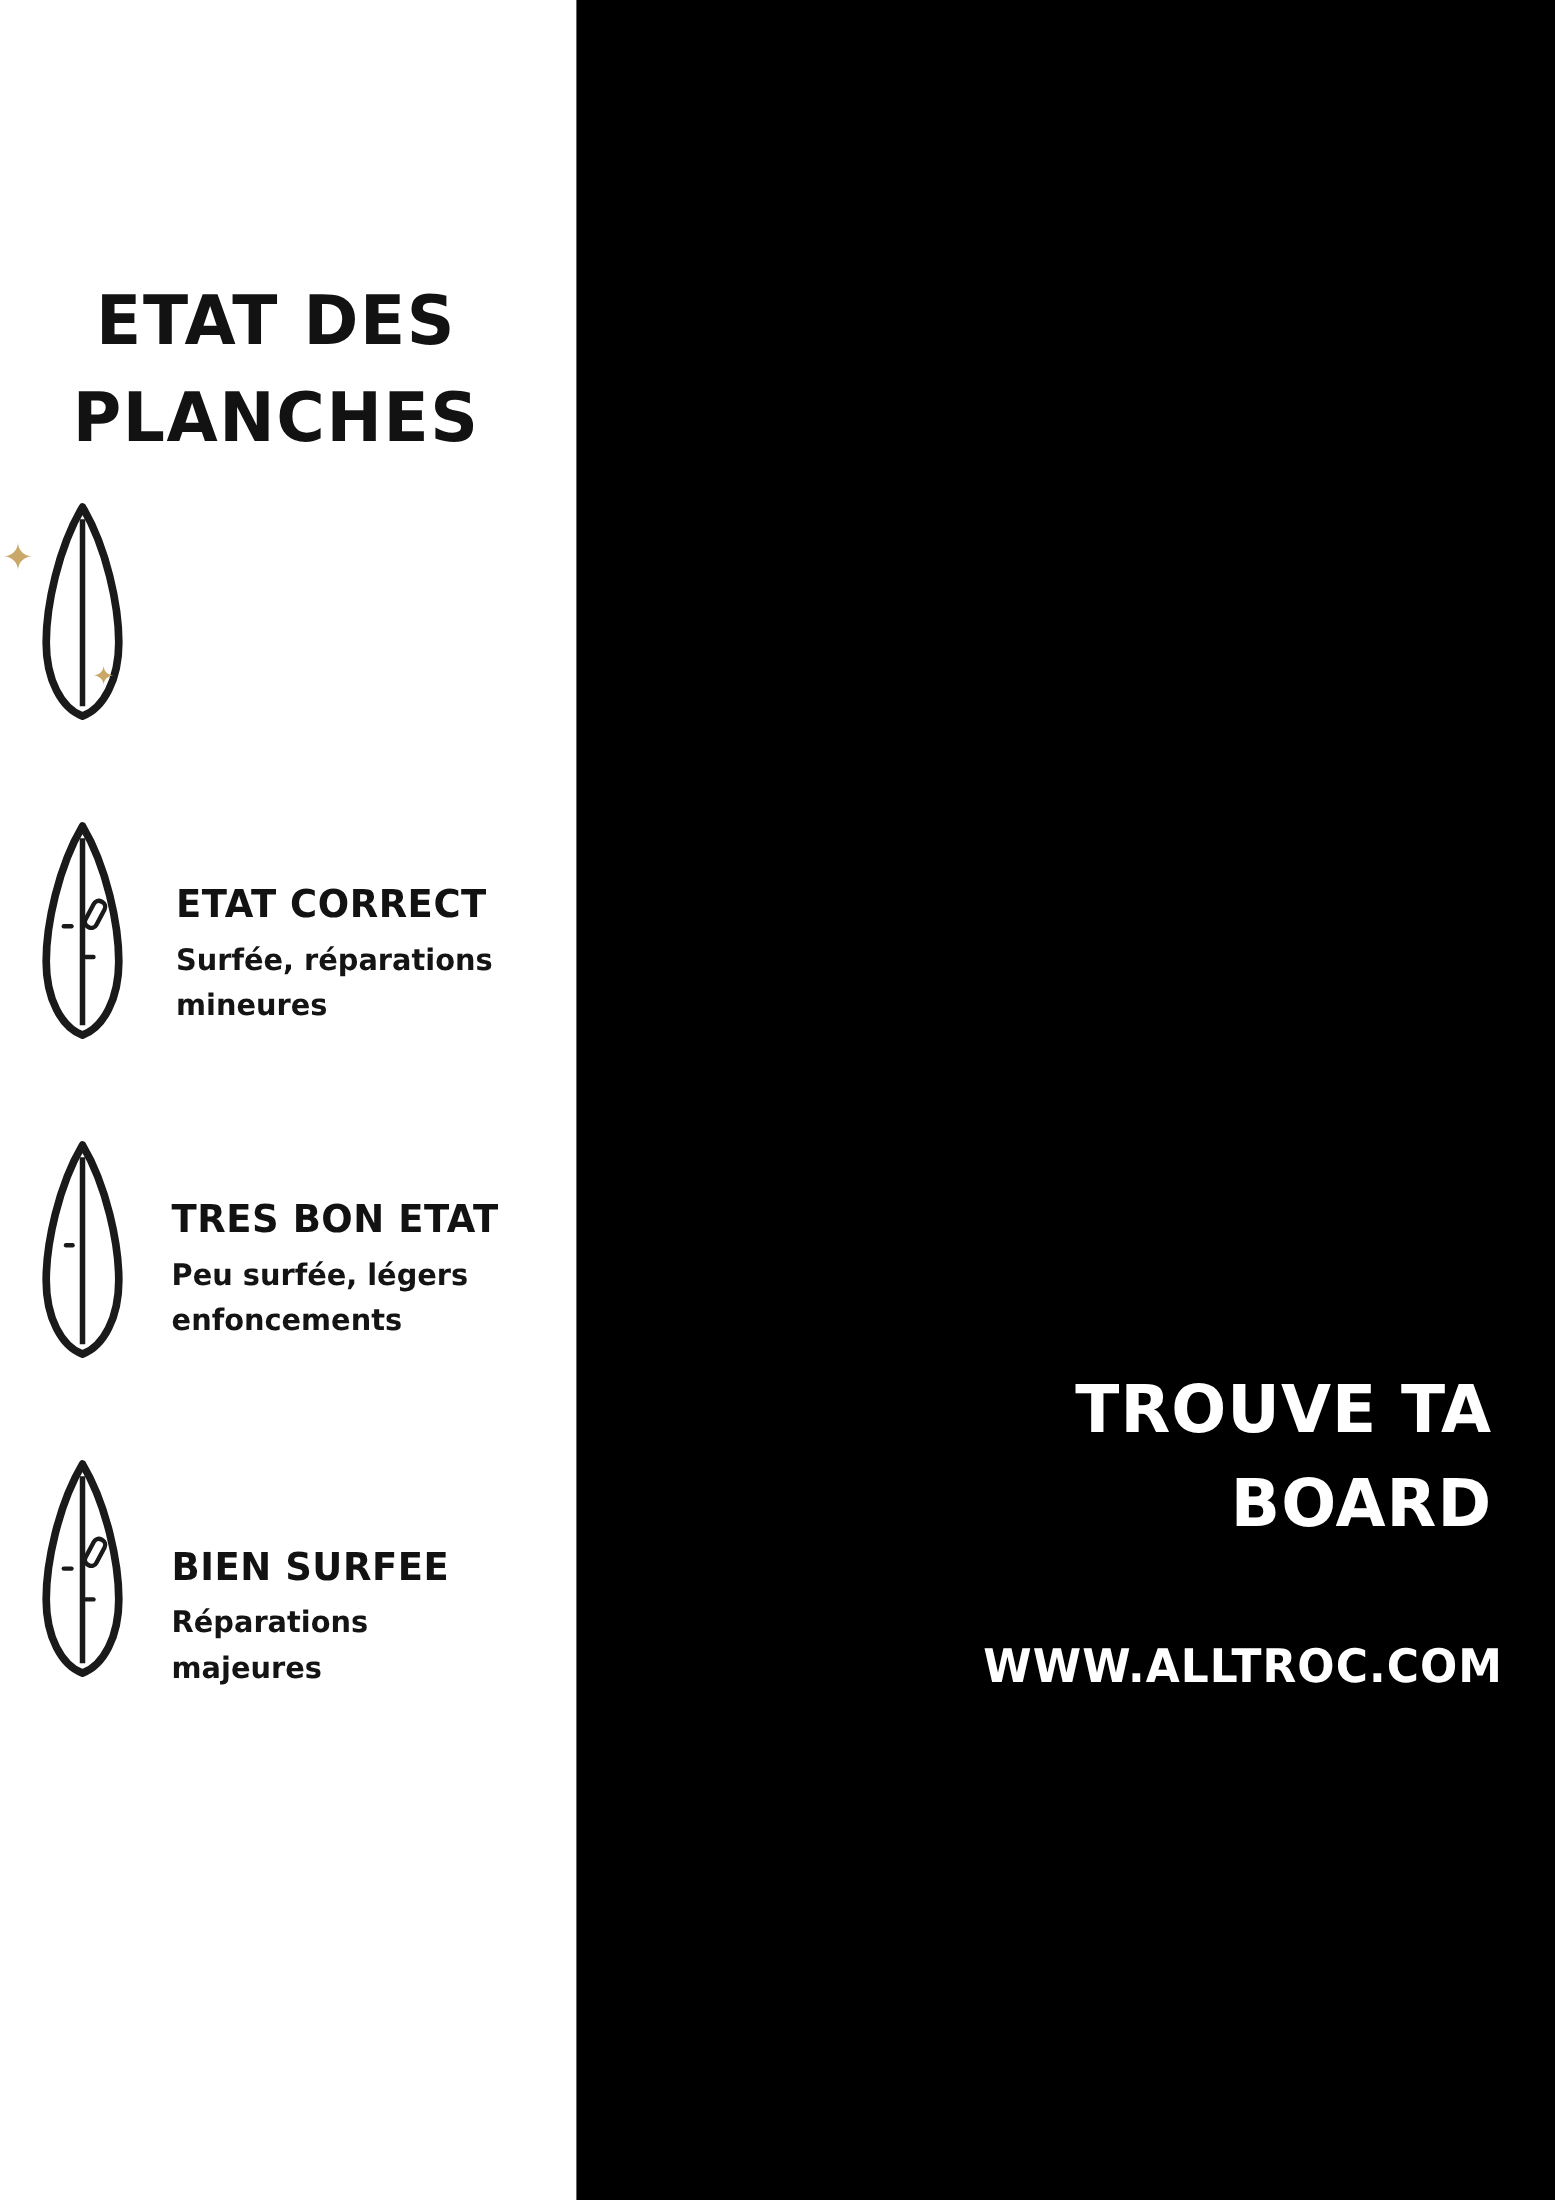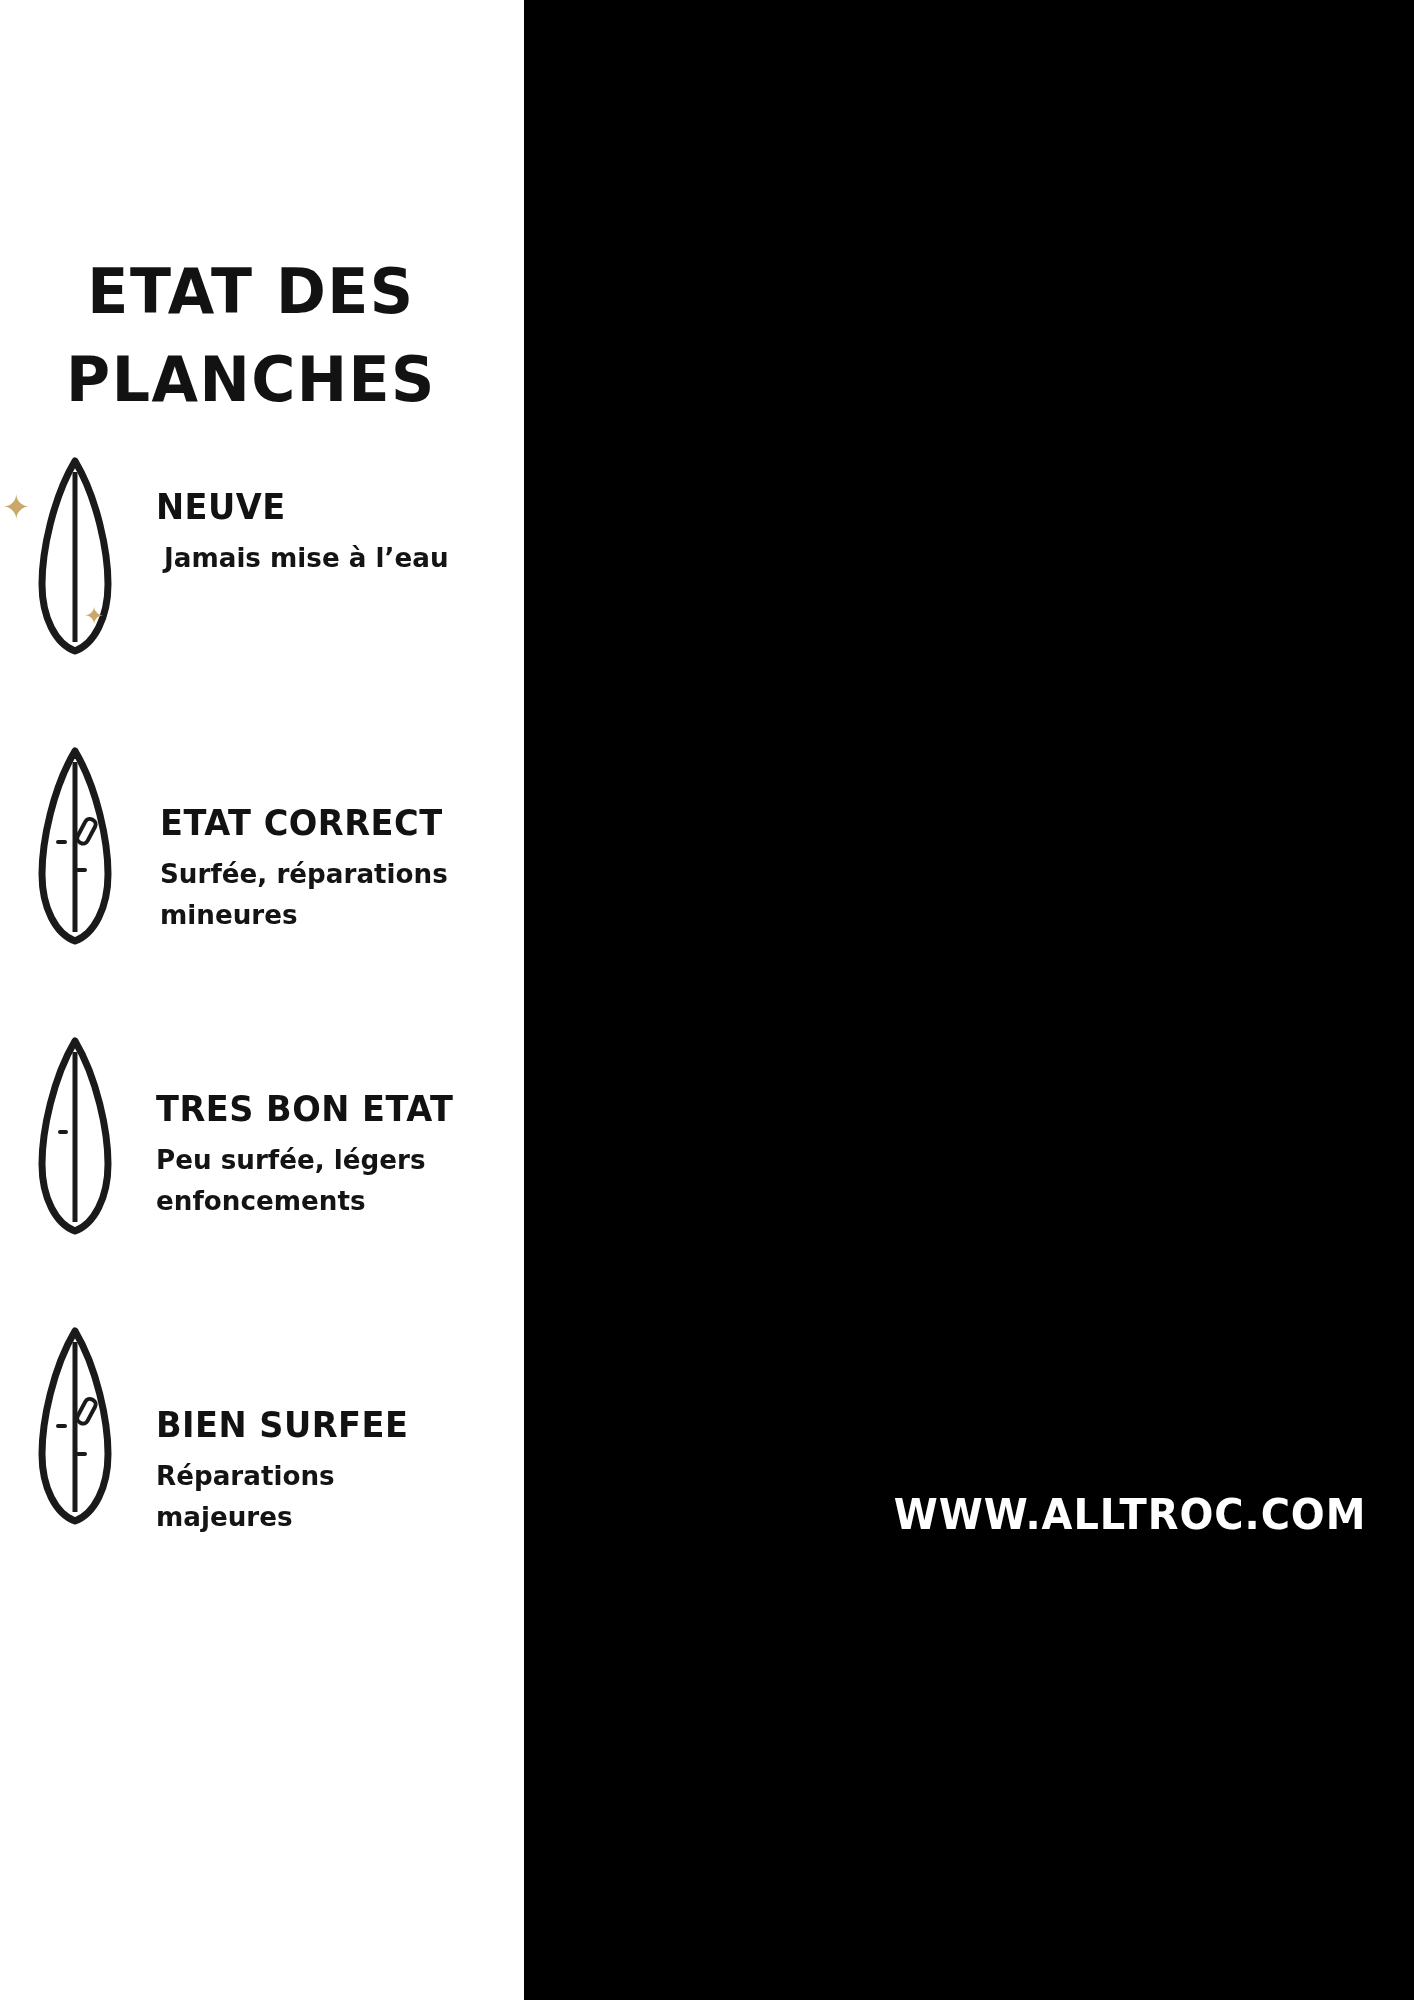--- a/index.html
+++ b/index.html
@@ -176,24 +176,20 @@
 
       <div class="condition-row row-1">
         <div class="board-slot">
           <span class="sparkle" style="left: 2px; top: 38px;">✦</span>
           <span class="sparkle small" style="left: 84px; top: 152px;">✦</span>
           <svg width="82" height="200" viewBox="0 0 82 200">
             <path d="M41 5 C 63 42, 74 95, 74 128 C 74 162, 60 188, 41 195 C 22 188, 8 162, 8 128 C 8 95, 19 42, 41 5 Z" fill="#ffffff" stroke="#1a1a1a" stroke-width="7" stroke-linejoin="round"></path>
             <line x1="41" y1="16" x2="41" y2="186" stroke="#1a1a1a" stroke-width="5"></line>
           </svg>
         </div>
-        <div class="text-slot">
-          <div class="cond-name">NEUVE</div>
-          <div class="cond-desc cond-desc-indent">Jamais mise à l’eau</div>
-        </div>
       </div>
 
       <div class="condition-row row-3">
         <div class="board-slot">
           <svg width="82" height="200" viewBox="0 0 82 200">
             <path d="M41 5 C 63 42, 74 95, 74 128 C 74 162, 60 188, 41 195 C 22 188, 8 162, 8 128 C 8 95, 19 42, 41 5 Z" fill="#ffffff" stroke="#1a1a1a" stroke-width="7" stroke-linejoin="round"></path>
             <line x1="41" y1="16" x2="41" y2="186" stroke="#1a1a1a" stroke-width="5"></line>
             <rect x="47" y="72" width="11" height="26" rx="5" transform="rotate(28 52 85)" fill="#ffffff" stroke="#1a1a1a" stroke-width="4"></rect>
             <line x1="24" y1="96" x2="31" y2="96" stroke="#1a1a1a" stroke-width="4" stroke-linecap="round"></line>
             <line x1="44" y1="124" x2="51" y2="124" stroke="#1a1a1a" stroke-width="4" stroke-linecap="round"></line>
@@ -234,16 +230,20 @@
         <div class="text-slot">
           <div class="cond-name">BIEN SURFEE</div>
           <div class="cond-desc">Réparations majeures</div>
         </div>
       </div>
 
     </div>
   </div>
 
   <div class="right-panel">
+    <div class="cta-block">
+      <div class="cta-line">TROUVE TA</div>
+      <div class="cta-line">BOARD</div>
+    </div>
     <div class="site-url">WWW.ALLTROC.COM</div>
   </div>
 
 </div>
 
 </body></html>

